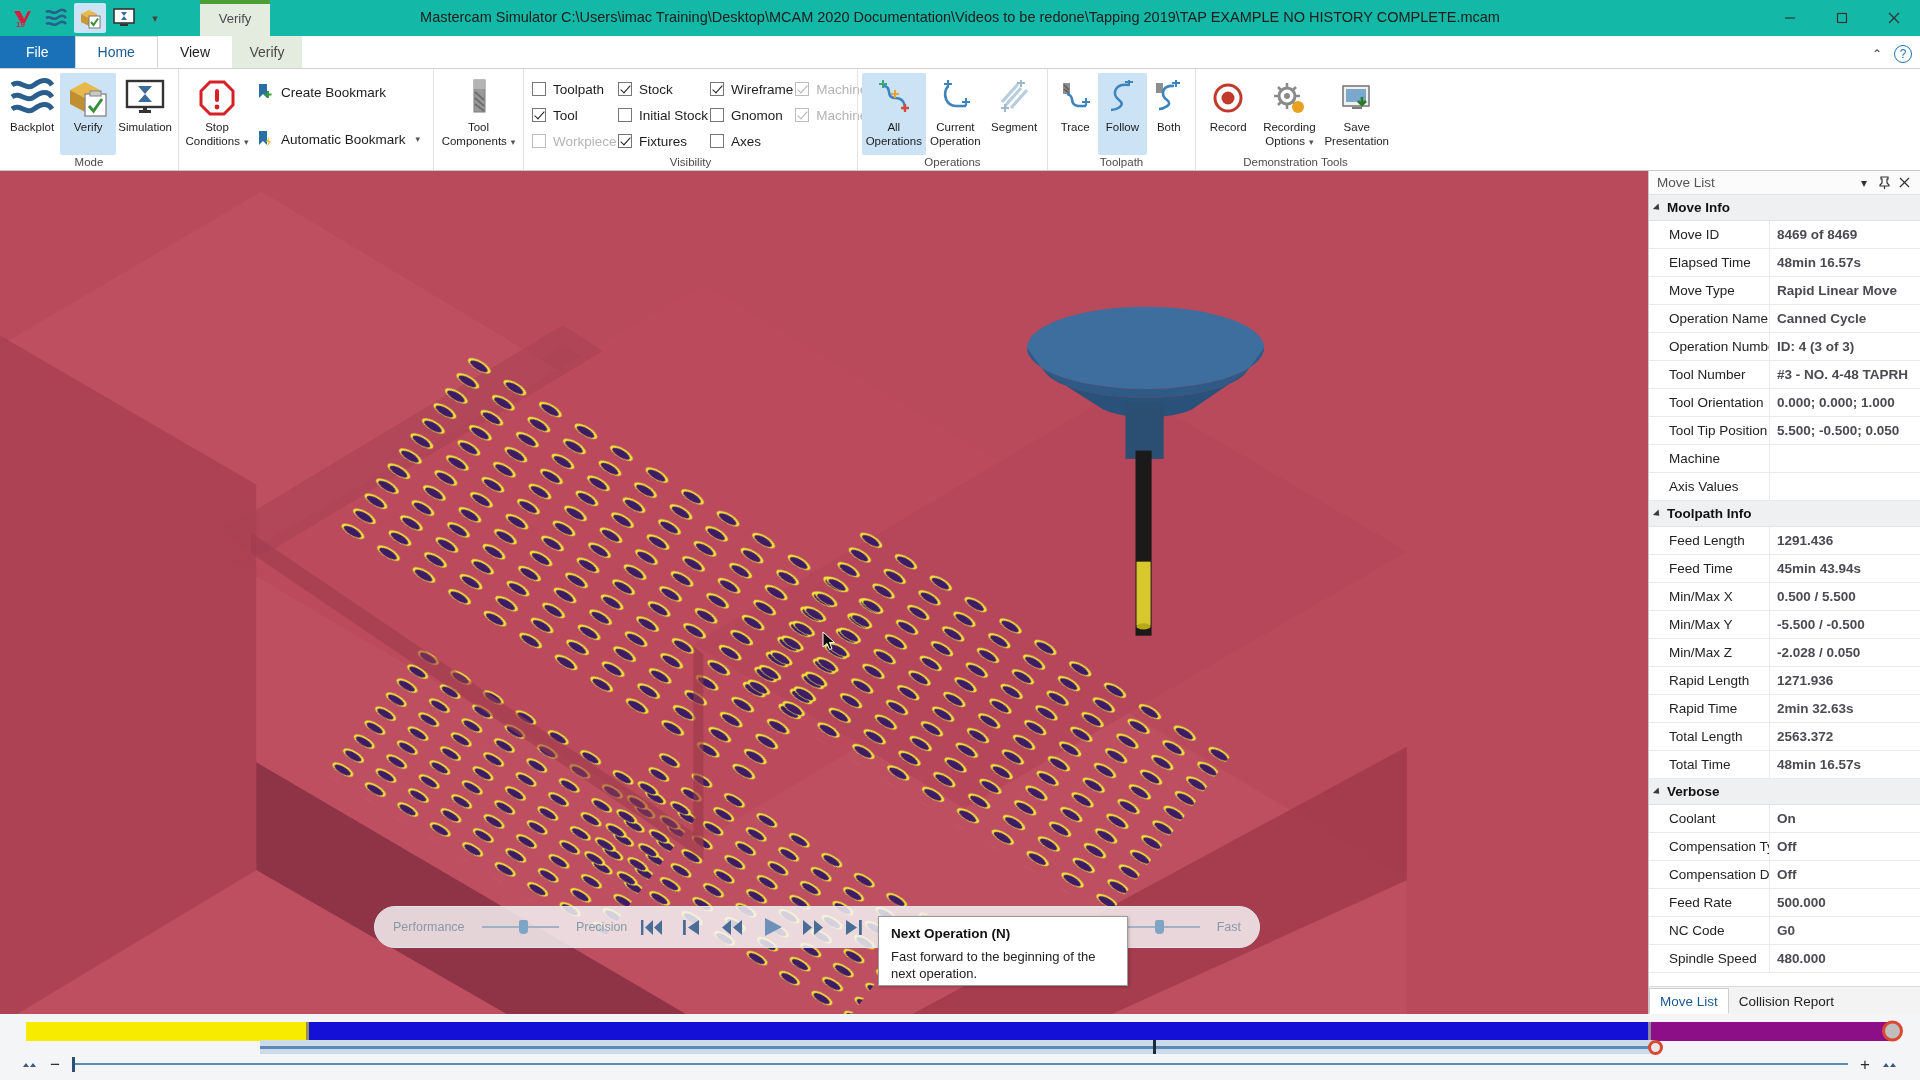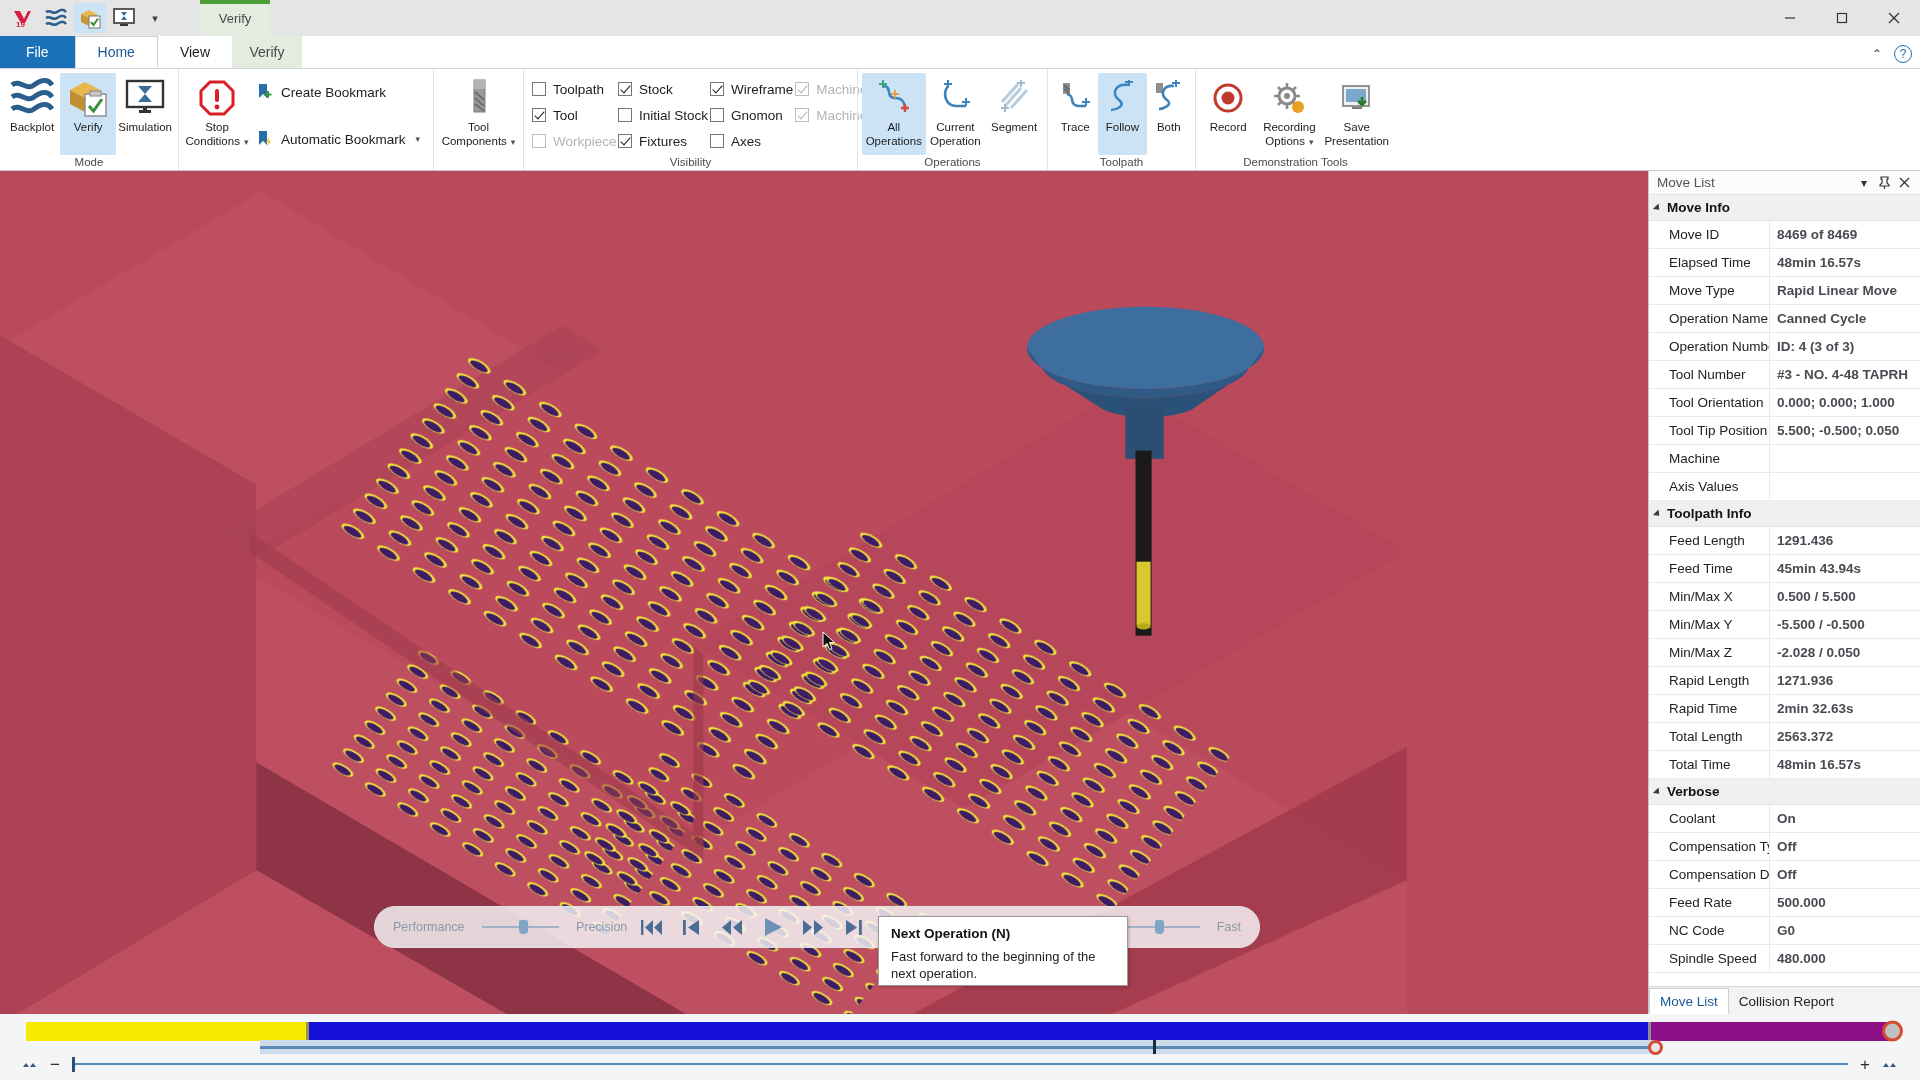--- a/index.html
+++ b/index.html
@@ -8,21 +8,21 @@
     overflow: hidden;
     font-family: "Liberation Sans", sans-serif;
     font-size: 13px;
     color: #1a1a1a;
     background: #ffffff;
   }
   .app { position: relative; width: 1920px; height: 1080px; display: flex; flex-direction: column; }
 
   
   .titlebar {
-    height: 36px; background: #e5e5e5; display: flex; align-items: center;
+    height: 36px; background: #14b8a6; display: flex; align-items: center;
     position: relative; flex: 0 0 36px; border-bottom: 0;
   }
   .qat { display: flex; align-items: center; height: 36px; padding-left: 6px; gap: 2px; }
   .qat-btn {
     width: 32px; height: 30px; display: flex; align-items: center; justify-content: center;
     border-radius: 2px;
   }
   .qat-btn.active { background: #cce3f5; }
   .qat-more { width: 26px; height: 30px; display:flex; align-items:center; justify-content:center; color:#444; font-size:11px; }
 
@@ -230,20 +230,21 @@
           <rect x="7" y="16" width="8" height="2" fill="#333"></rect>
         </svg>
       </div>
       <div class="qat-more">▾</div>
     </div>
 
     <div class="vtab-green">
       <div class="lbl">Verify</div>
     </div>
 
+    <div class="title-text">Mastercam Simulator  C:\Users\imac Training\Desktop\MCAM 2020 Documentation\Videos to be redone\Tapping 2019\TAP EXAMPLE NO HISTORY COMPLETE.mcam</div>
 
     <div class="winctl">
       <div class="winbtn">
         <svg width="12" height="12">
             <line x1="1" y1="6" x2="11" y2="6" stroke="#333" stroke-width="1.2"></line>
           </svg>
       </div>
       <div class="winbtn">
         <svg width="12" height="12">
             <rect x="1.5" y="1.5" width="9" height="9" fill="none" stroke="#333" stroke-width="1.2"></rect>

